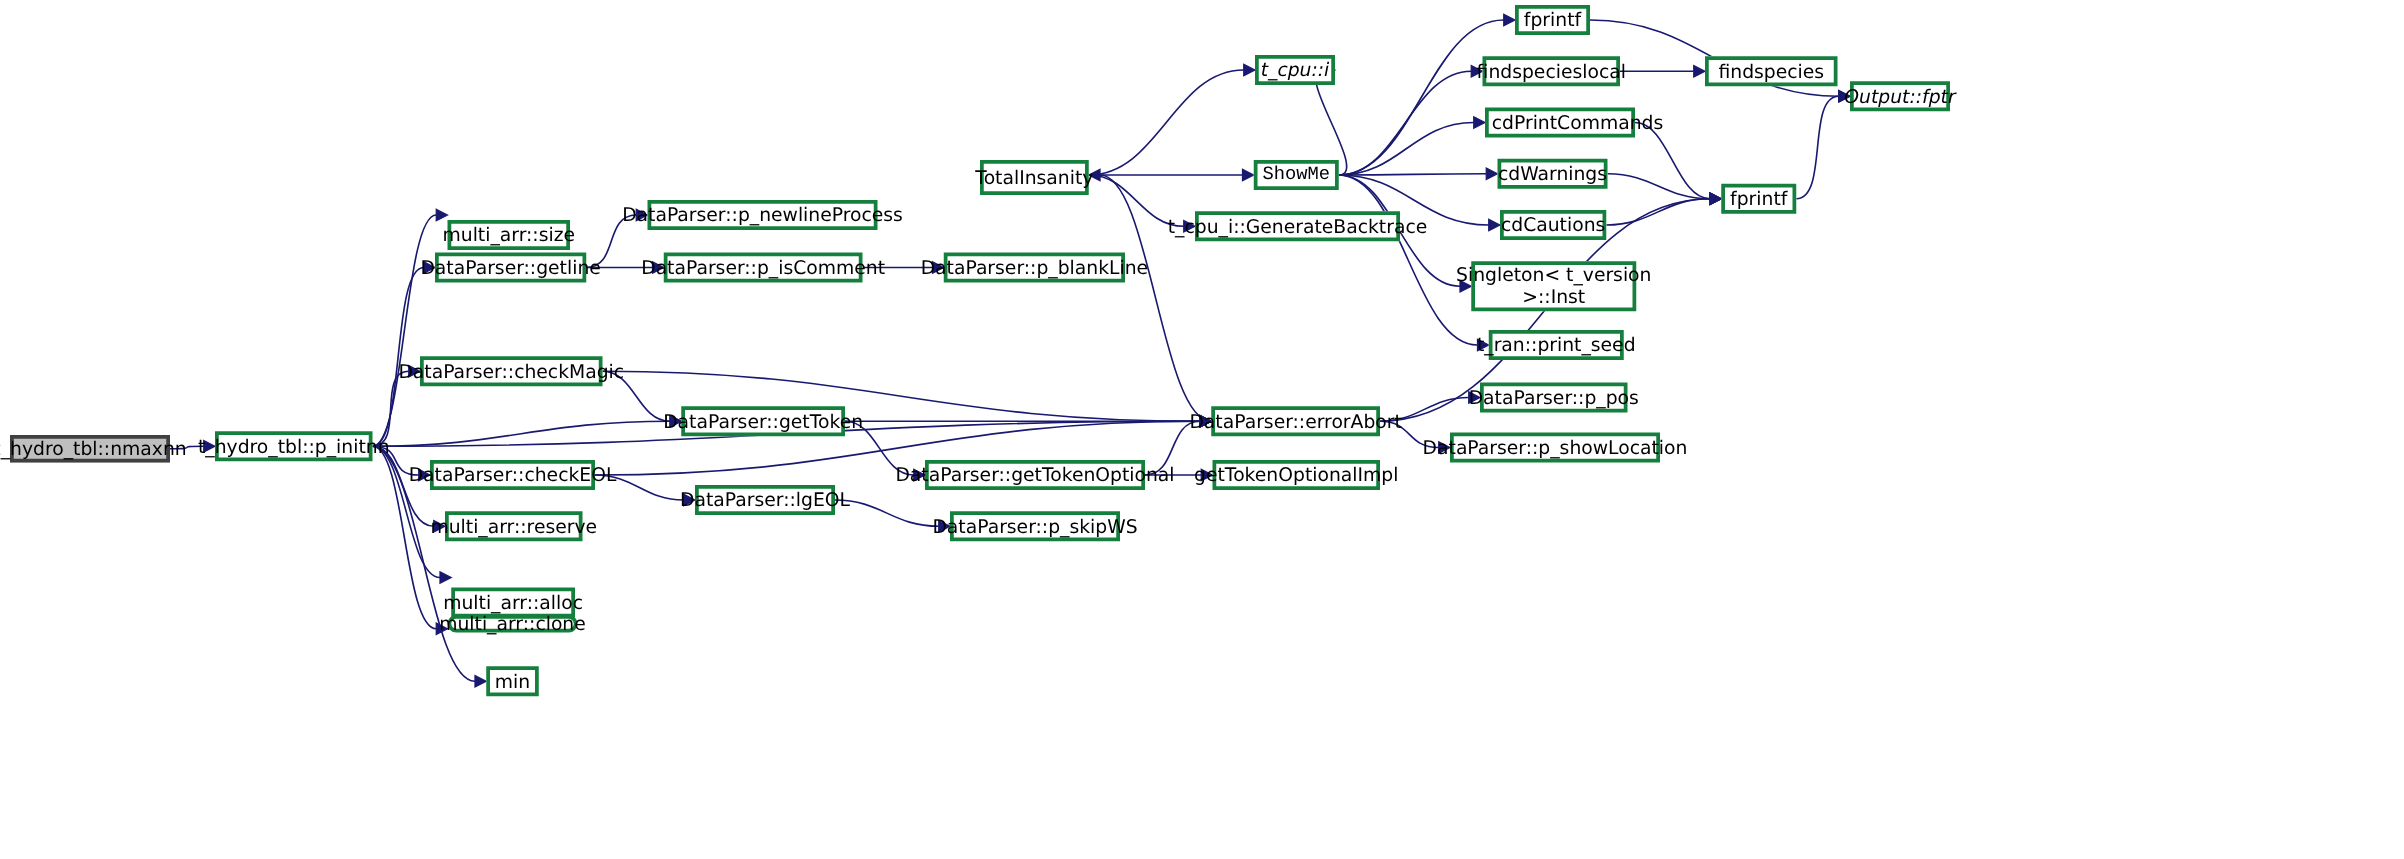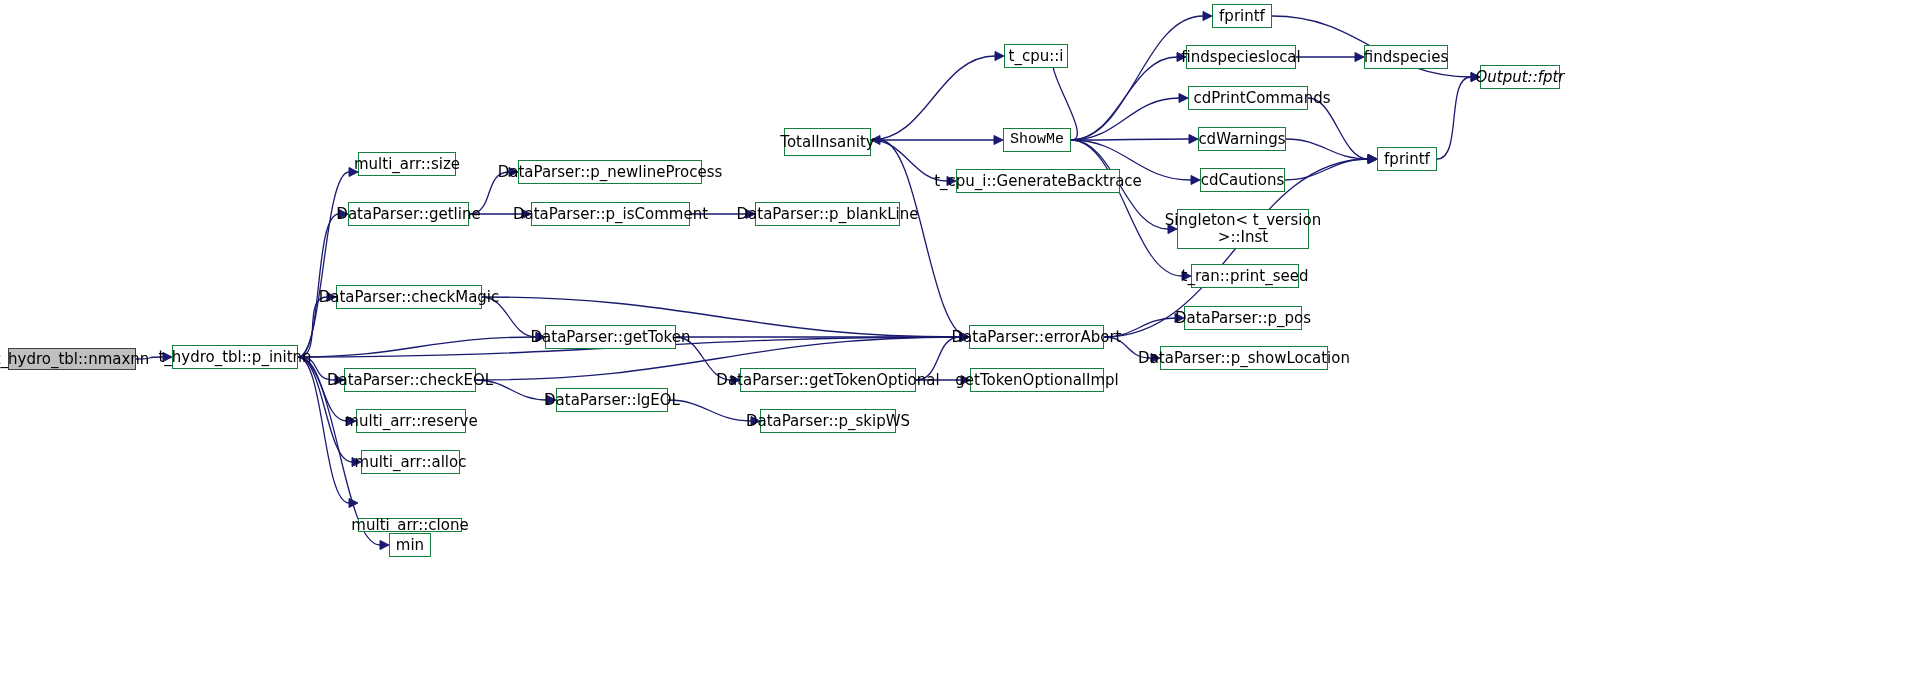--- a/index.html
+++ b/index.html
@@ -1,19 +1,19 @@
 <!DOCTYPE html>
 <html><head>
 <meta charset="utf-8">
 <title>Call graph</title>
 <style>
   html,body{margin:0;padding:0;background:#ffffff;}
   #canvas{position:relative;width:1923px;height:687px;background:#ffffff;
           font-family:"DejaVu Sans","Liberation Sans",sans-serif;overflow:hidden;}
-  .node{position:absolute;box-sizing:border-box;border:1px solid #15803d;
+  .node{position:absolute;box-sizing:border-box;border:3px solid #15803d;
         background:#ffffff;color:#000000;display:flex;align-items:center;
         justify-content:center;text-align:center;line-height:1.12;
         font-size:15px;white-space:pre;padding:0 5px;}
   .node.hl{background:#bfbfbf;border-color:#404040;}
   svg.edges{position:absolute;left:0;top:0;width:1923px;height:687px;overflow:visible;pointer-events:none;}
   svg.edges path{fill:none;stroke:#191970;stroke-width:1.3;}
   svg.edges polygon{fill:#191970;stroke:#191970;stroke-width:1;}
 </style>
 </head>
 <body>
@@ -107,48 +107,48 @@
         <polygon points="1377,159 1368,154.5 1368,163.5"></polygon>
         <path d="M1272,16 C1361.55,16 1381.45,77 1471,77"></path>
         <polygon points="1480,77 1471,72.5 1471,81.5"></polygon>
         <path d="M1437,159 C1463,159 1445,77 1471,77"></path>
         <polygon points="1480,77 1471,72.5 1471,81.5"></polygon>
       </g>
   </svg>
   <div id="node-layer">
       <div class="node hl" style="left: 8px; top: 348px; width: 128px; height: 22px;">t_hydro_tbl::nmaxnn</div>
       <div class="node" style="left: 172px; top: 345px; width: 126px; height: 24px;">t_hydro_tbl::p_initnn</div>
-      <div class="node" style="left: 358px; top: 152px; width: 98px; height: 24px;">multi_arr::size</div>
+      <div class="node" style="left: 358px; top: 176px; width: 98px; height: 24px;">multi_arr::size</div>
       <div class="node" style="left: 348px; top: 202px; width: 121px; height: 24px;">DataParser::getline</div>
       <div class="node" style="left: 336px; top: 285px; width: 146px; height: 24px;">DataParser::checkMagic</div>
       <div class="node" style="left: 344px; top: 368px; width: 132px; height: 24px;">DataParser::checkEOL</div>
       <div class="node" style="left: 356px; top: 409px; width: 110px; height: 24px;">multi_arr::reserve</div>
-      <div class="node" style="left: 361px; top: 450px; width: 99px; height: 24px;">multi_arr::alloc</div>
-      <div class="node" style="left: 358px; top: 518px; width: 104px; height: 14px;">multi_arr::clone</div>
+      <div class="node" style="left: 361px; top: 470px; width: 99px; height: 24px;">multi_arr::alloc</div>
+      <div class="node" style="left: 358px; top: 492px; width: 104px; height: 14px; border-radius: 10px;">multi_arr::clone</div>
       <div class="node" style="left: 389px; top: 533px; width: 42px; height: 24px;">min</div>
       <div class="node" style="left: 518px; top: 160px; width: 184px; height: 24px;">DataParser::p_newlineProcess</div>
       <div class="node" style="left: 531px; top: 202px; width: 159px; height: 24px; text-align: center;">DataParser::p_isComment</div>
       <div class="node" style="left: 545px; top: 325px; width: 131px; height: 24px;">DataParser::getToken</div>
       <div class="node" style="left: 556px; top: 388px; width: 112px; height: 24px;">DataParser::lgEOL</div>
       <div class="node" style="left: 755px; top: 202px; width: 145px; height: 24px;">DataParser::p_blankLine</div>
       <div class="node" style="left: 740px; top: 368px; width: 176px; height: 24px;">DataParser::getTokenOptional</div>
       <div class="node" style="left: 760px; top: 409px; width: 136px; height: 24px;">DataParser::p_skipWS</div>
       <div class="node" style="left: 784px; top: 128px; width: 87px; height: 28px;">TotalInsanity</div>
-      <div class="node" style="left: 1004px; top: 44px; width: 64px; height: 24px;">t_cpu::i</div>
+      <div class="node" style="left: 1004px; top: 44px; width: 64px; height: 24px; font-style: italic;">t_cpu::i</div>
       <div class="node" style="left: 1003px; top: 128px; width: 68px; height: 24px; font-family: Liberation Mono, monospace;">ShowMe</div>
       <div class="node" style="left: 956px; top: 169px; width: 164px; height: 24px;">t_cpu_i::GenerateBacktrace</div>
       <div class="node" style="left: 969px; top: 325px; width: 135px; height: 24px;">DataParser::errorAbort</div>
       <div class="node" style="left: 970px; top: 368px; width: 134px; height: 24px;">getTokenOptionalImpl</div>
       <div class="node" style="left: 1212px; top: 4px; width: 60px; height: 24px;">fprintf</div>
       <div class="node" style="left: 1186px; top: 45px; width: 110px; height: 24px;">findspecieslocal</div>
       <div class="node" style="left: 1188px; top: 86px; width: 120px; height: 24px; padding-left: 33px;">cdPrintCommands</div>
       <div class="node" style="left: 1198px; top: 127px; width: 88px; height: 24px;">cdWarnings</div>
       <div class="node" style="left: 1200px; top: 168px; width: 85px; height: 24px;">cdCautions</div>
       <div class="node" style="left: 1177px; top: 209px; width: 132px; height: 40px;">Singleton&lt; t_version
 &gt;::Inst</div>
       <div class="node" style="left: 1191px; top: 264px; width: 108px; height: 24px;">t_ran::print_seed</div>
       <div class="node" style="left: 1184px; top: 306px; width: 118px; height: 24px;">DataParser::p_pos</div>
       <div class="node" style="left: 1160px; top: 346px; width: 168px; height: 24px;">DataParser::p_showLocation</div>
-      <div class="node" style="left: 1364px; top: 45px; width: 84px; height: 24px;">findspecies</div>
+      <div class="node" style="left: 1364px; top: 45px; width: 106px; height: 24px;">findspecies</div>
       <div class="node" style="left: 1377px; top: 147px; width: 60px; height: 24px;">fprintf</div>
       <div class="node" style="left: 1480px; top: 65px; width: 80px; height: 24px; font-style: italic;">Output::fptr</div>
     </div>
 </div>
 
 </body></html>

